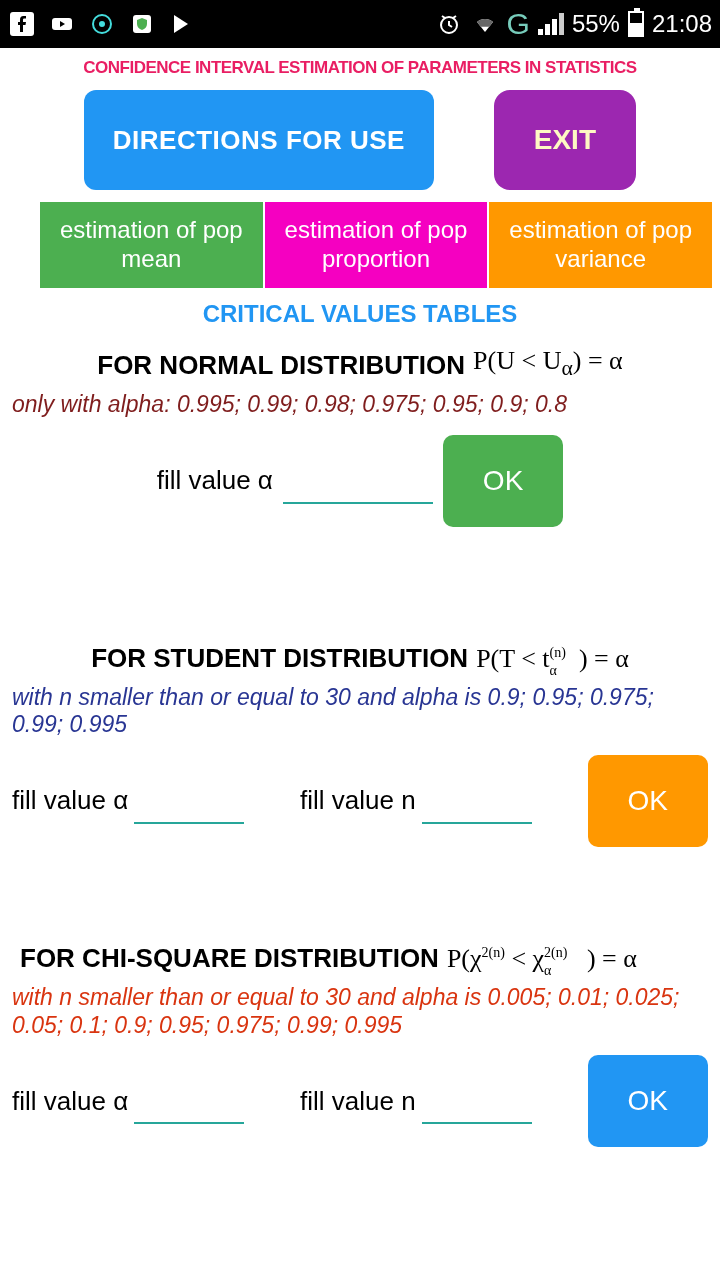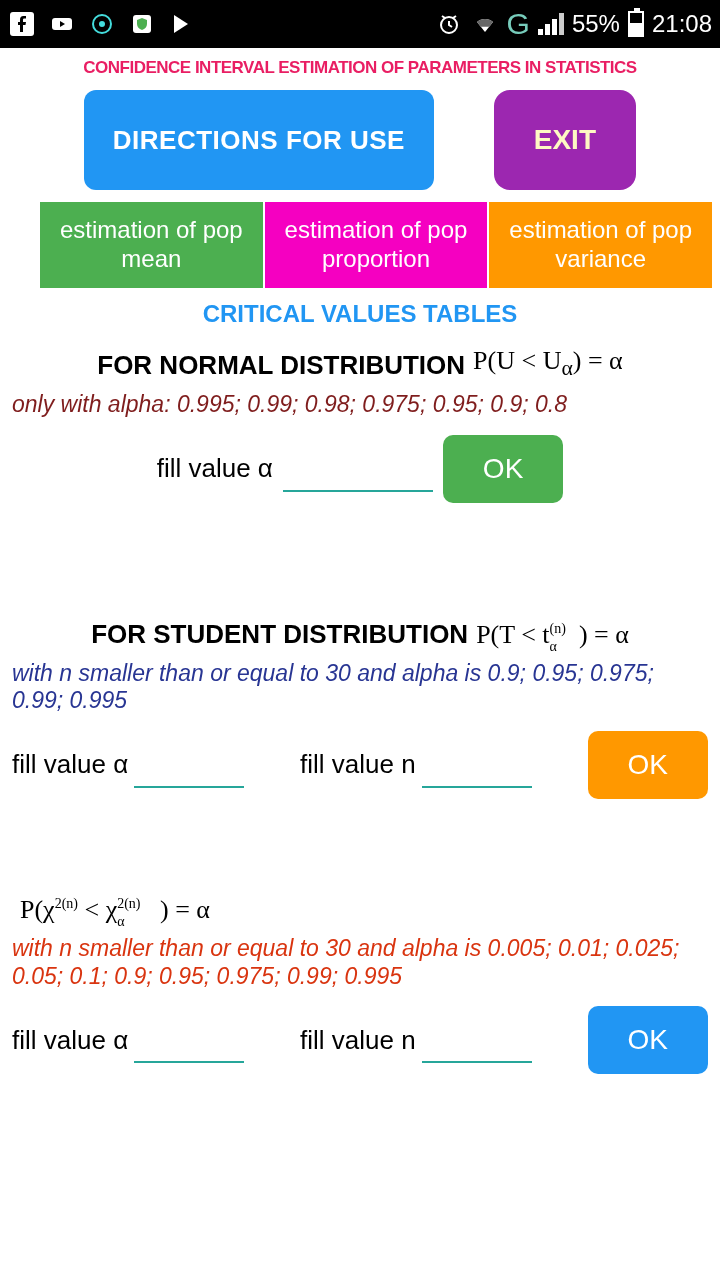--- a/index.html
+++ b/index.html
@@ -34,21 +34,21 @@
 .note-pink { color: #7f1d1d; }
 .note-blue { color: #1a237e; color: #283593; }
 .note-red { color: #e53935; color: #d9340f; }
 
 .input-row { display: flex; align-items: center; gap: 10px; padding: 8px 12px; }
 .input-row.centered { justify-content: center; }
 .fill-label { font-size: 26px; color: #000; }
 .input-underline { width: 150px; height: 46px; border: none; border-bottom: 2px solid #26a69a; background: transparent; font-size: 22px; }
 .input-underline.small { width: 110px; }
 
-.btn-ok { color: #fff; font-size: 28px; border: none; border-radius: 10px; padding: 18px 40px; }
+.btn-ok { color: #fff; font-size: 28px; border: none; border-radius: 10px; padding: 30px 40px; }
 .btn-ok.green { background: #4caf50; }
 .btn-ok.orange { background: #ff9800; }
 .btn-ok.blue { background: #2196f3; }
 
 .input-row.wide { justify-content: space-between; }
 .input-group { display: flex; align-items: center; gap: 6px; }
 
 .spacer-big { height: 90px; }
 .spacer-med { height: 70px; }
 
@@ -169,20 +169,21 @@
       <input class="input-underline small" type="text" style="">
     </div>
     <button class="btn-ok orange">OK</button>
   </div>
 </div>
 
 <div class="spacer-med"></div>
 
 <div class="dist-block">
   <div class="dist-title-row" style="justify-content:flex-start;padding-left:20px;">
+    <span class="dist-title">FOR CHI-SQUARE DISTRIBUTION</span>
     <span class="formula">P(χ<sup style="font-size:14px;">2(n)</sup> &lt; χ<span style="position:relative;"><sup style="font-size:14px;">2(n)</sup><sub style="font-size:14px;position:absolute;left:0;bottom:-6px;">α</sub></span>&nbsp;&nbsp;&nbsp;) = α</span>
   </div>
   <div class="note note-red">with n smaller than or equal to 30 and alpha is 0.005; 0.01; 0.025; 0.05; 0.1; 0.9; 0.95; 0.975; 0.99; 0.995</div>
   <div class="input-row wide">
     <div class="input-group">
       <span class="fill-label">fill value α</span>
       <input class="input-underline small" type="text" style="">
     </div>
     <div class="input-group">
       <span class="fill-label">fill value n</span>

